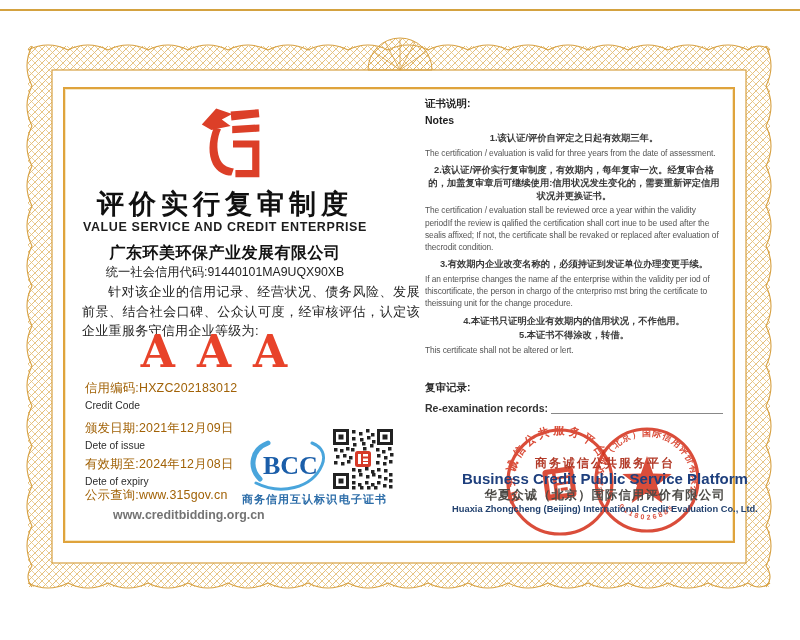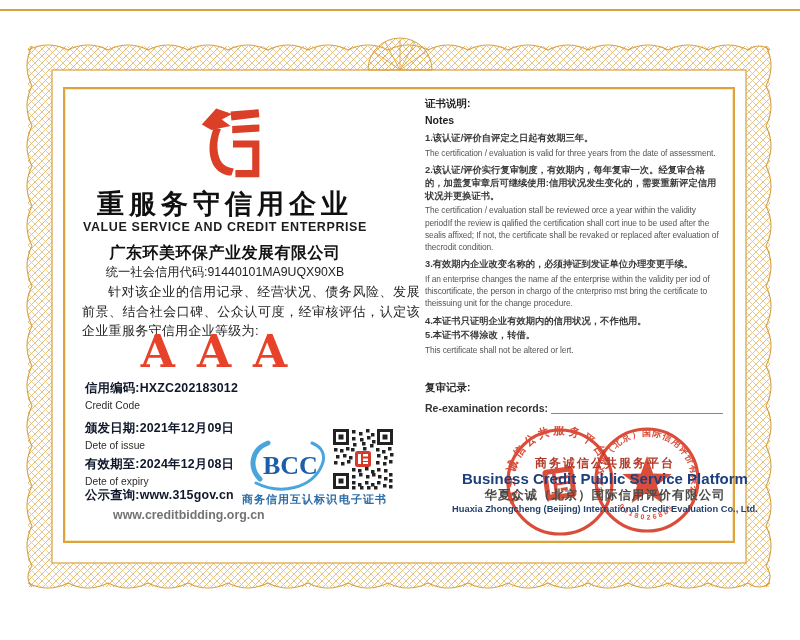--- a/index.html
+++ b/index.html
@@ -12,32 +12,32 @@
   .z3{z-index:3;}
   .emblem{left:189px;top:101px;}
   .cert-title{left:66px;top:186px;width:318px;text-align:center;font-size:27px;font-weight:bold;letter-spacing:5px;color:#101010;}
   .cert-subtitle{left:66px;top:220px;width:318px;text-align:center;font-size:12.5px;font-weight:bold;letter-spacing:0.6px;color:#1d1d1d;}
   .company{left:66px;top:243px;width:318px;text-align:center;font-size:16px;font-weight:bold;color:#111;letter-spacing:0.5px;}
   .code{left:66px;top:264px;width:318px;text-align:center;font-size:12.3px;color:#1d1d1d;}
   .statement{left:82px;top:282px;width:338px;font-size:13px;line-height:19.5px;text-indent:2em;text-align:justify;color:#1d1d1d;letter-spacing:0.3px;}
   .rating{left:66px;top:326px;width:318px;text-align:center;font-family:"DejaVu Serif",serif;font-size:44px;font-weight:bold;color:#e8432a;letter-spacing:22px;box-sizing:border-box;}
   .field{left:85px;}
   .f1{top:380px;}.f2{top:420px;}.f3{top:456px;}.f4{top:487px;}
-  .f-label{font-size:12.4px;font-weight:bold;color:#0f172a;letter-spacing:0.2px;}
+  .f-label{font-size:12.4px;font-weight:normal;color:#a16207;letter-spacing:0.2px;}
   .f-sub{font-size:10.3px;color:#2c2c2c;margin-top:3px;}
   .f-sub-url{font-size:12.4px;font-weight:bold;color:#737373;margin-top:4px;margin-left:28px;}
   .bcc{left:246px;top:437px;}
   .qr{left:332px;top:428px;}
   .badge-label{font-size:11px;font-weight:bold;color:#2b6ca8;text-align:center;letter-spacing:1px;}
   .bl1{left:238px;top:492px;width:104px;}
   .bl2{left:334px;top:492px;width:58px;font-family:Liberation Serif, serif;}
   .notes{left:425px;top:97px;width:298px;}
   .n-head{font-size:10.5px;font-weight:bold;color:#1f1f1f;margin:0 0 3px 0;}
   .n-notes{font-size:10.5px;font-weight:bold;color:#1f1f1f;margin:0 0 6px 0;}
-  .note-zh{font-size:9.3px;font-weight:bold;color:#3a3a3a;line-height:12.8px;margin:0 0 2px 0;}
+  .note-zh{font-size:9.3px;font-weight:bold;color:#3a3a3a;line-height:12.8px;margin:0 0 2px 0;text-align:center;}
   .note-en{font-size:8.4px;color:#555;line-height:12.2px;letter-spacing:-0.1px;margin:0 0 5px 0;}
   .reexam{left:425px;top:381px;width:298px;}
   .re-zh{font-size:10.5px;font-weight:bold;color:#2a2a2a;margin:0 0 6px 0;}
   .re-row{display:flex;align-items:flex-end;font-size:10.5px;font-weight:bold;color:#333;}
   .re-line{flex:1;border-bottom:1px solid #888;margin-left:3px;height:12px;}
   .seal-l{left:504px;top:426px;opacity:0.88;}
   .seal-r{left:592px;top:425px;opacity:0.88;}
   .ov{text-align:center;}
   .ov1{left:440px;top:455px;width:330px;font-size:12px;font-weight:bold;color:#b23a28;letter-spacing:2px;}
   .ov2{left:440px;top:470px;width:330px;font-size:15px;font-weight:bold;color:#1e3f7d;}
@@ -71,21 +71,21 @@
 <svg class="abs emblem z2" width="72" height="86" viewBox="0 0 90 105">
   <g fill="#dc3f28">
     <polygon points="16,28 34,8 54,15 41,22 52,30 28,35"></polygon>
     <path d="M31 32 C24 50 24 66 30 78 C35 87 44 92 53 92 L56 83 C47 82 41 78 38 70 C34 58 35 45 40 34 Z"></path>
     <path d="M52 12 L87 9 L88 19 L53 23 Z"></path>
     <path d="M54 30 L88 28 L88 37 L54 39 Z"></path>
     <path d="M55 48 L88 48 L88 94 L58 94 L58 85 L79 85 L79 57 L55 57 Z"></path>
   </g>
 </svg>
 
-<div class="abs cert-title z2">重服务守信用企业</div>
+<div class="abs cert-title z2">评价实行复审制度</div>
 <div class="abs cert-subtitle z2">VALUE SERVICE AND CREDIT ENTERPRISE</div>
 <div class="abs company z2">广东环美环保产业发展有限公司</div>
 <div class="abs code z2">统一社会信用代码:91440101MA9UQX90XB</div>
 <div class="abs statement z2">针对该企业的信用记录、经营状况、债务风险、发展前景、结合社会口碑、公众认可度，经审核评估，认定该企业重服务守信用企业等级为:</div>
 <div class="abs rating z2">AAA</div>
 
 <div class="abs field f1 z2">
   <div class="f-label">信用编码:HXZC202183012</div>
   <div class="f-sub">Credit Code</div>
 </div>

